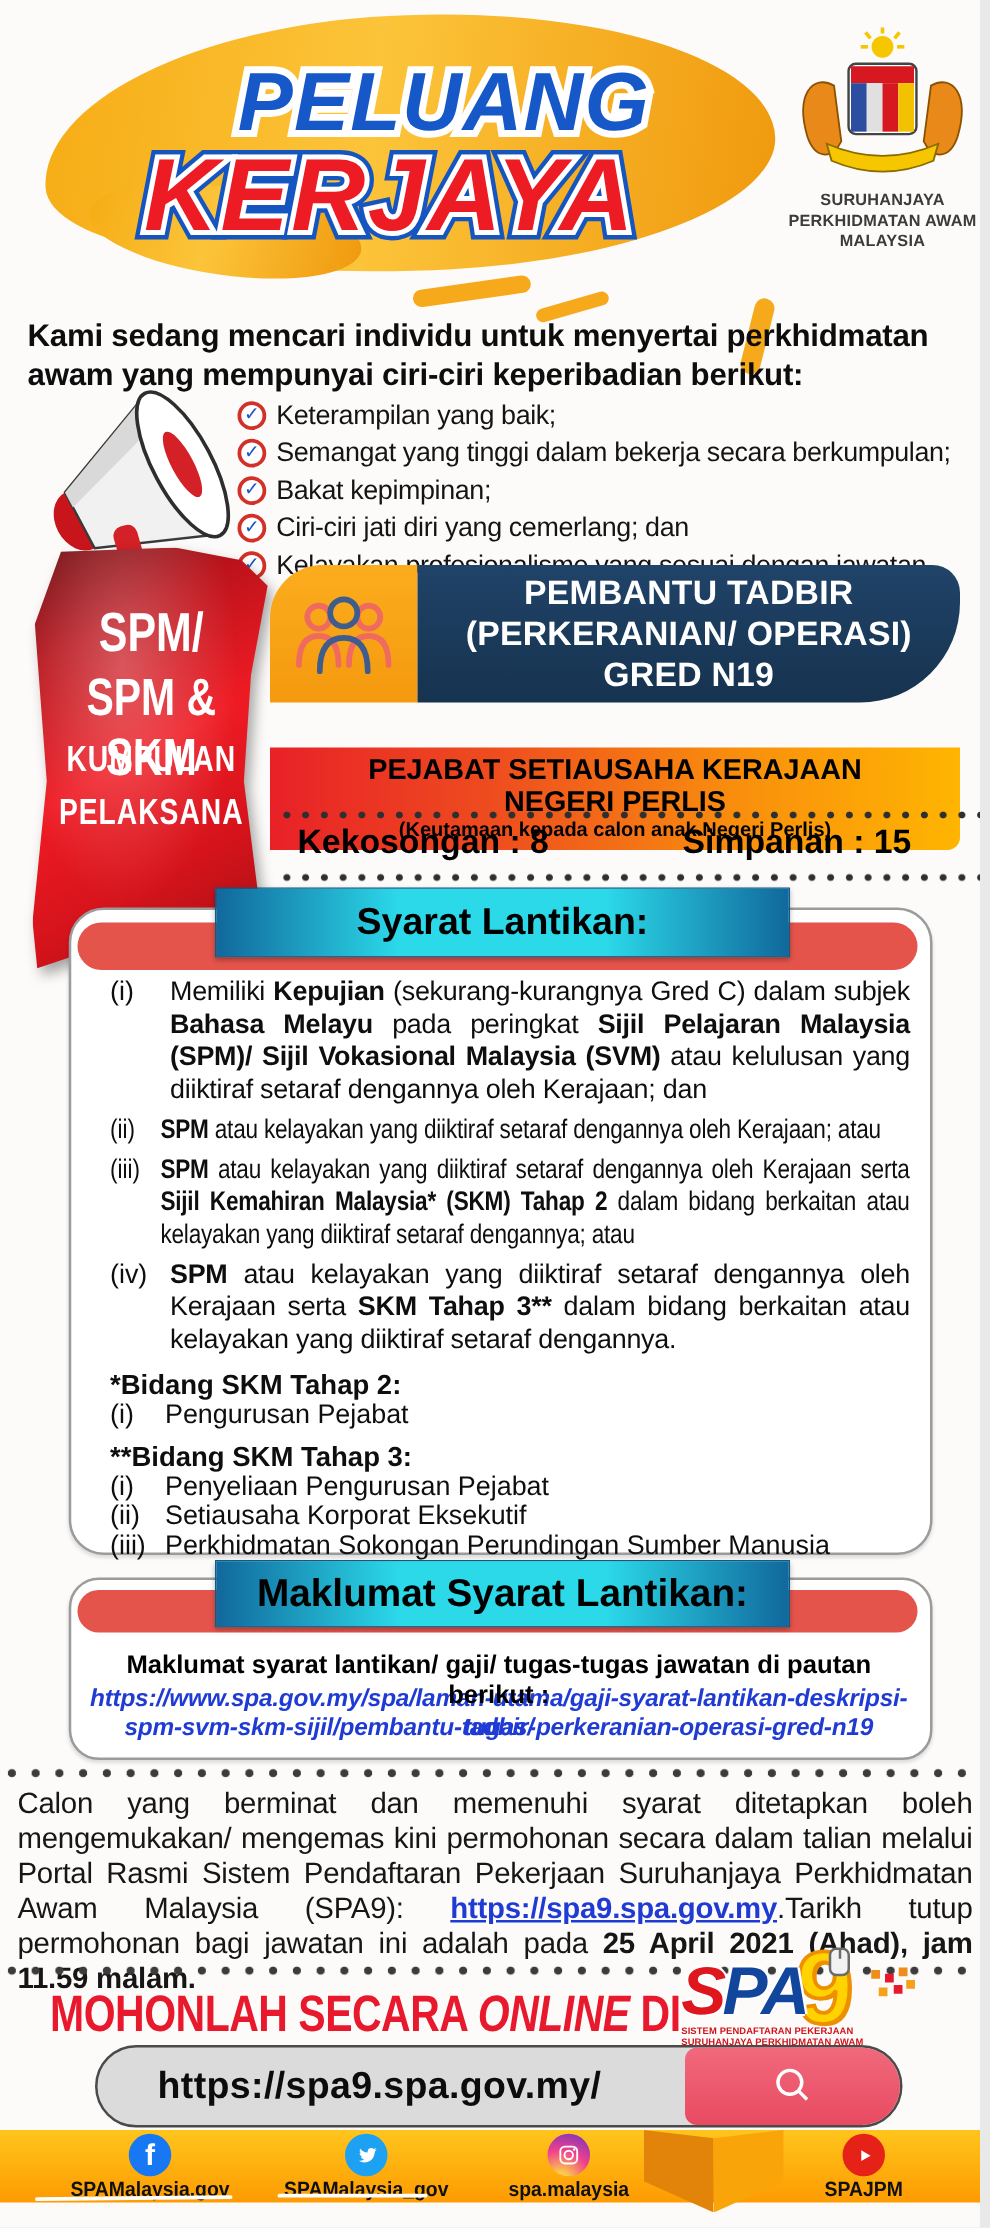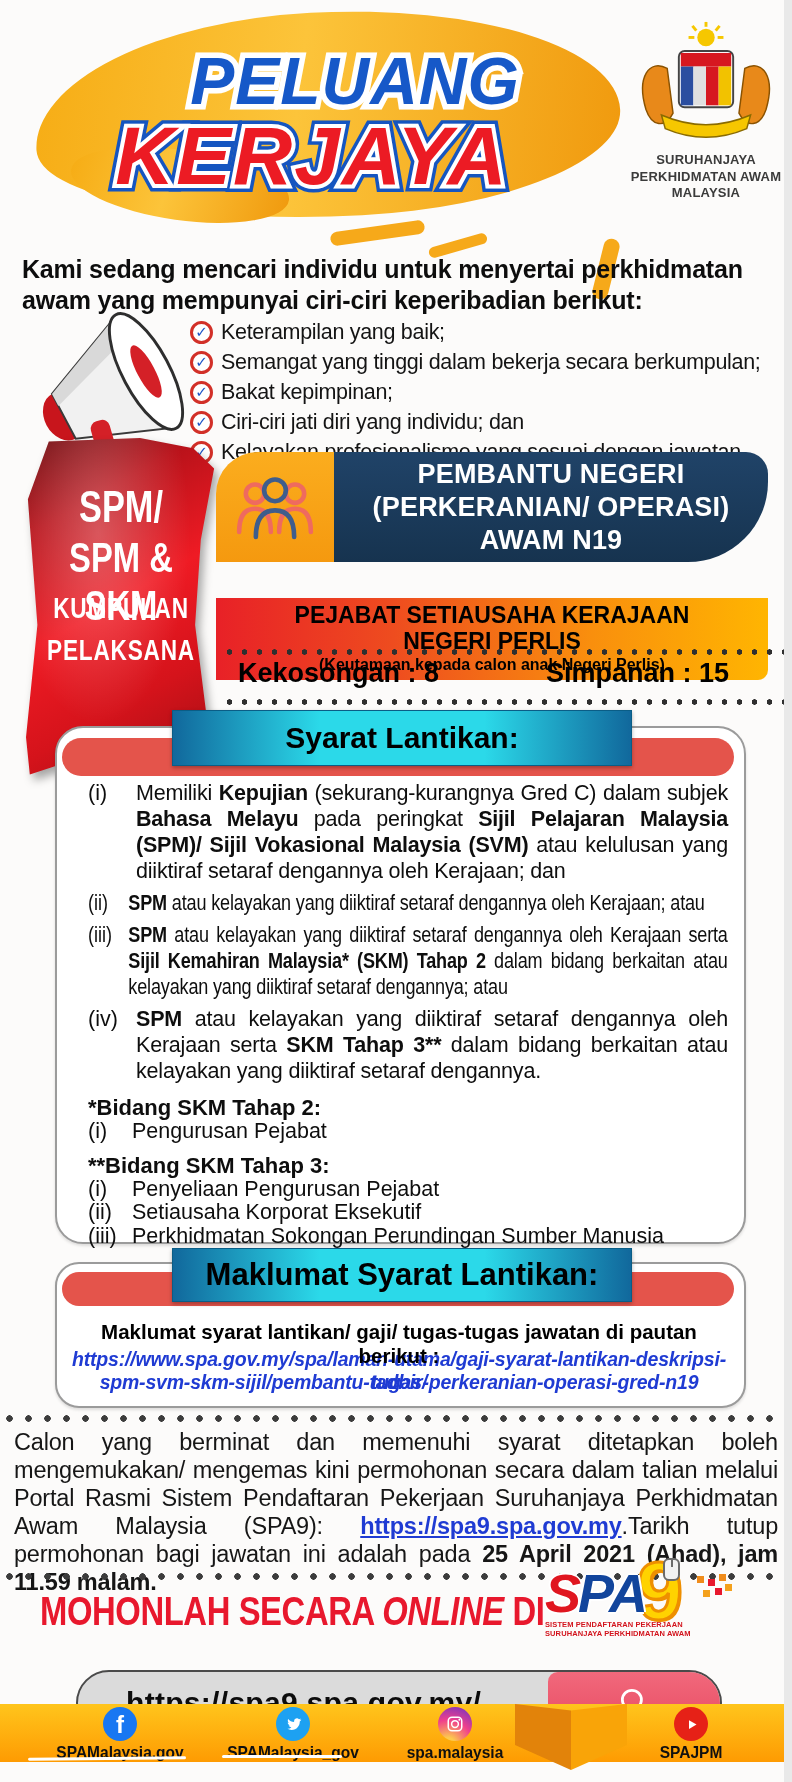--- a/index.html
+++ b/index.html
@@ -153,21 +153,21 @@
     <div class="brow">
       <span class="bicon">
           <span>✓</span>
         </span>
       <span class="btext">Bakat kepimpinan;</span>
     </div>
     <div class="brow">
       <span class="bicon">
           <span>✓</span>
         </span>
-      <span class="btext">Ciri-ciri jati diri yang individu; dan</span>
+      <span class="btext">Ciri-ciri jati diri yang cemerlang; dan</span>
     </div>
     <div class="brow">
       <span class="bicon">
           <span>✓</span>
         </span>
       <span class="btext">Kelayakan profesionalisme yang sesuai dengan jawatan.</span>
     </div>
   </div>
 
   <svg class="abs" style="left:4px;top:290px;" width="195" height="190" viewBox="0 0 200 195">
@@ -201,23 +201,23 @@
             <path d="M53 72 Q53 44 72 44 Q91 44 91 72"></path>
         </g>
         <g stroke="#3f5d8c">
           <circle cx="48" cy="22" r="13"></circle>
             <path d="M25 78 Q25 46 48 46 Q71 46 71 78"></path>
         </g>
       </g>
     </svg>
   </div>
   <div class="abs navy-block" style="left:334px;top:452px;width:434px;height:110px;padding-top:6px;box-sizing:border-box;">
-    <div class="t">PEMBANTU NEGERI</div>
+    <div class="t">PEMBANTU TADBIR</div>
     <div class="t">(PERKERANIAN/ OPERASI)</div>
-    <div class="t">AWAM N19</div>
+    <div class="t">GRED N19</div>
   </div>
   <div class="abs dept" style="left:216px;top:562px;width:552px;height:82px;padding-top:4px;box-sizing:border-box;margin-top:36px;">
     <div class="d1">PEJABAT SETIAUSAHA KERAJAAN</div>
     <div class="d1">NEGERI PERLIS</div>
     <div class="d2">(Keutamaan kepada calon anak Negeri Perlis)</div>
   </div>
 
   <div class="abs dots-sm" style="left:222px;top:648px;width:566px;"></div>
   <div class="abs vac" style="left:238px;top:658px;">Kekosongan : 8</div>
   <div class="abs vac" style="left:546px;top:658px;">Simpanan : 15</div>
@@ -286,21 +286,21 @@
     <span class="s9-letter" style="left:33px;top:0;color:#12459c;">P</span>
     <span class="s9-letter" style="left:64px;top:0;color:#12459c;">A</span>
     <div class="s9-mouse" style="left:118px;top:-8px;"></div>
     <div class="s9-px" style="left:152px;top:10px;"></div>
     <div class="s9-sub" style="left:0;top:55px;width:150px;">
       <div>SISTEM PENDAFTARAN PEKERJAAN</div>
       <div>SURUHANJAYA PERKHIDMATAN AWAM</div>
     </div>
   </div>
 
-  <div class="abs urlbar" style="left:76px;top:1636px;width:642px;height:62px;margin-top:34px;">
+  <div class="abs urlbar" style="left:76px;top:1636px;width:642px;height:62px;">
     <div class="urltext" style="position:absolute;left:48px;top:0;line-height:62px;">https://spa9.spa.gov.my/</div>
     <div class="urlcap" style="position:absolute;left:470px;top:0;width:172px;height:62px;">
       <svg width="36" height="36" viewBox="0 0 34 34" fill="none" stroke="#ffffff" stroke-width="2.6">
         <circle cx="15" cy="14" r="9"></circle>
           <line x1="21.5" y1="20.5" x2="28" y2="27"></line>
       </svg>
     </div>
   </div>
 
   <div class="abs band" style="left:0;top:1704px;width:792px;height:58px;"></div>

